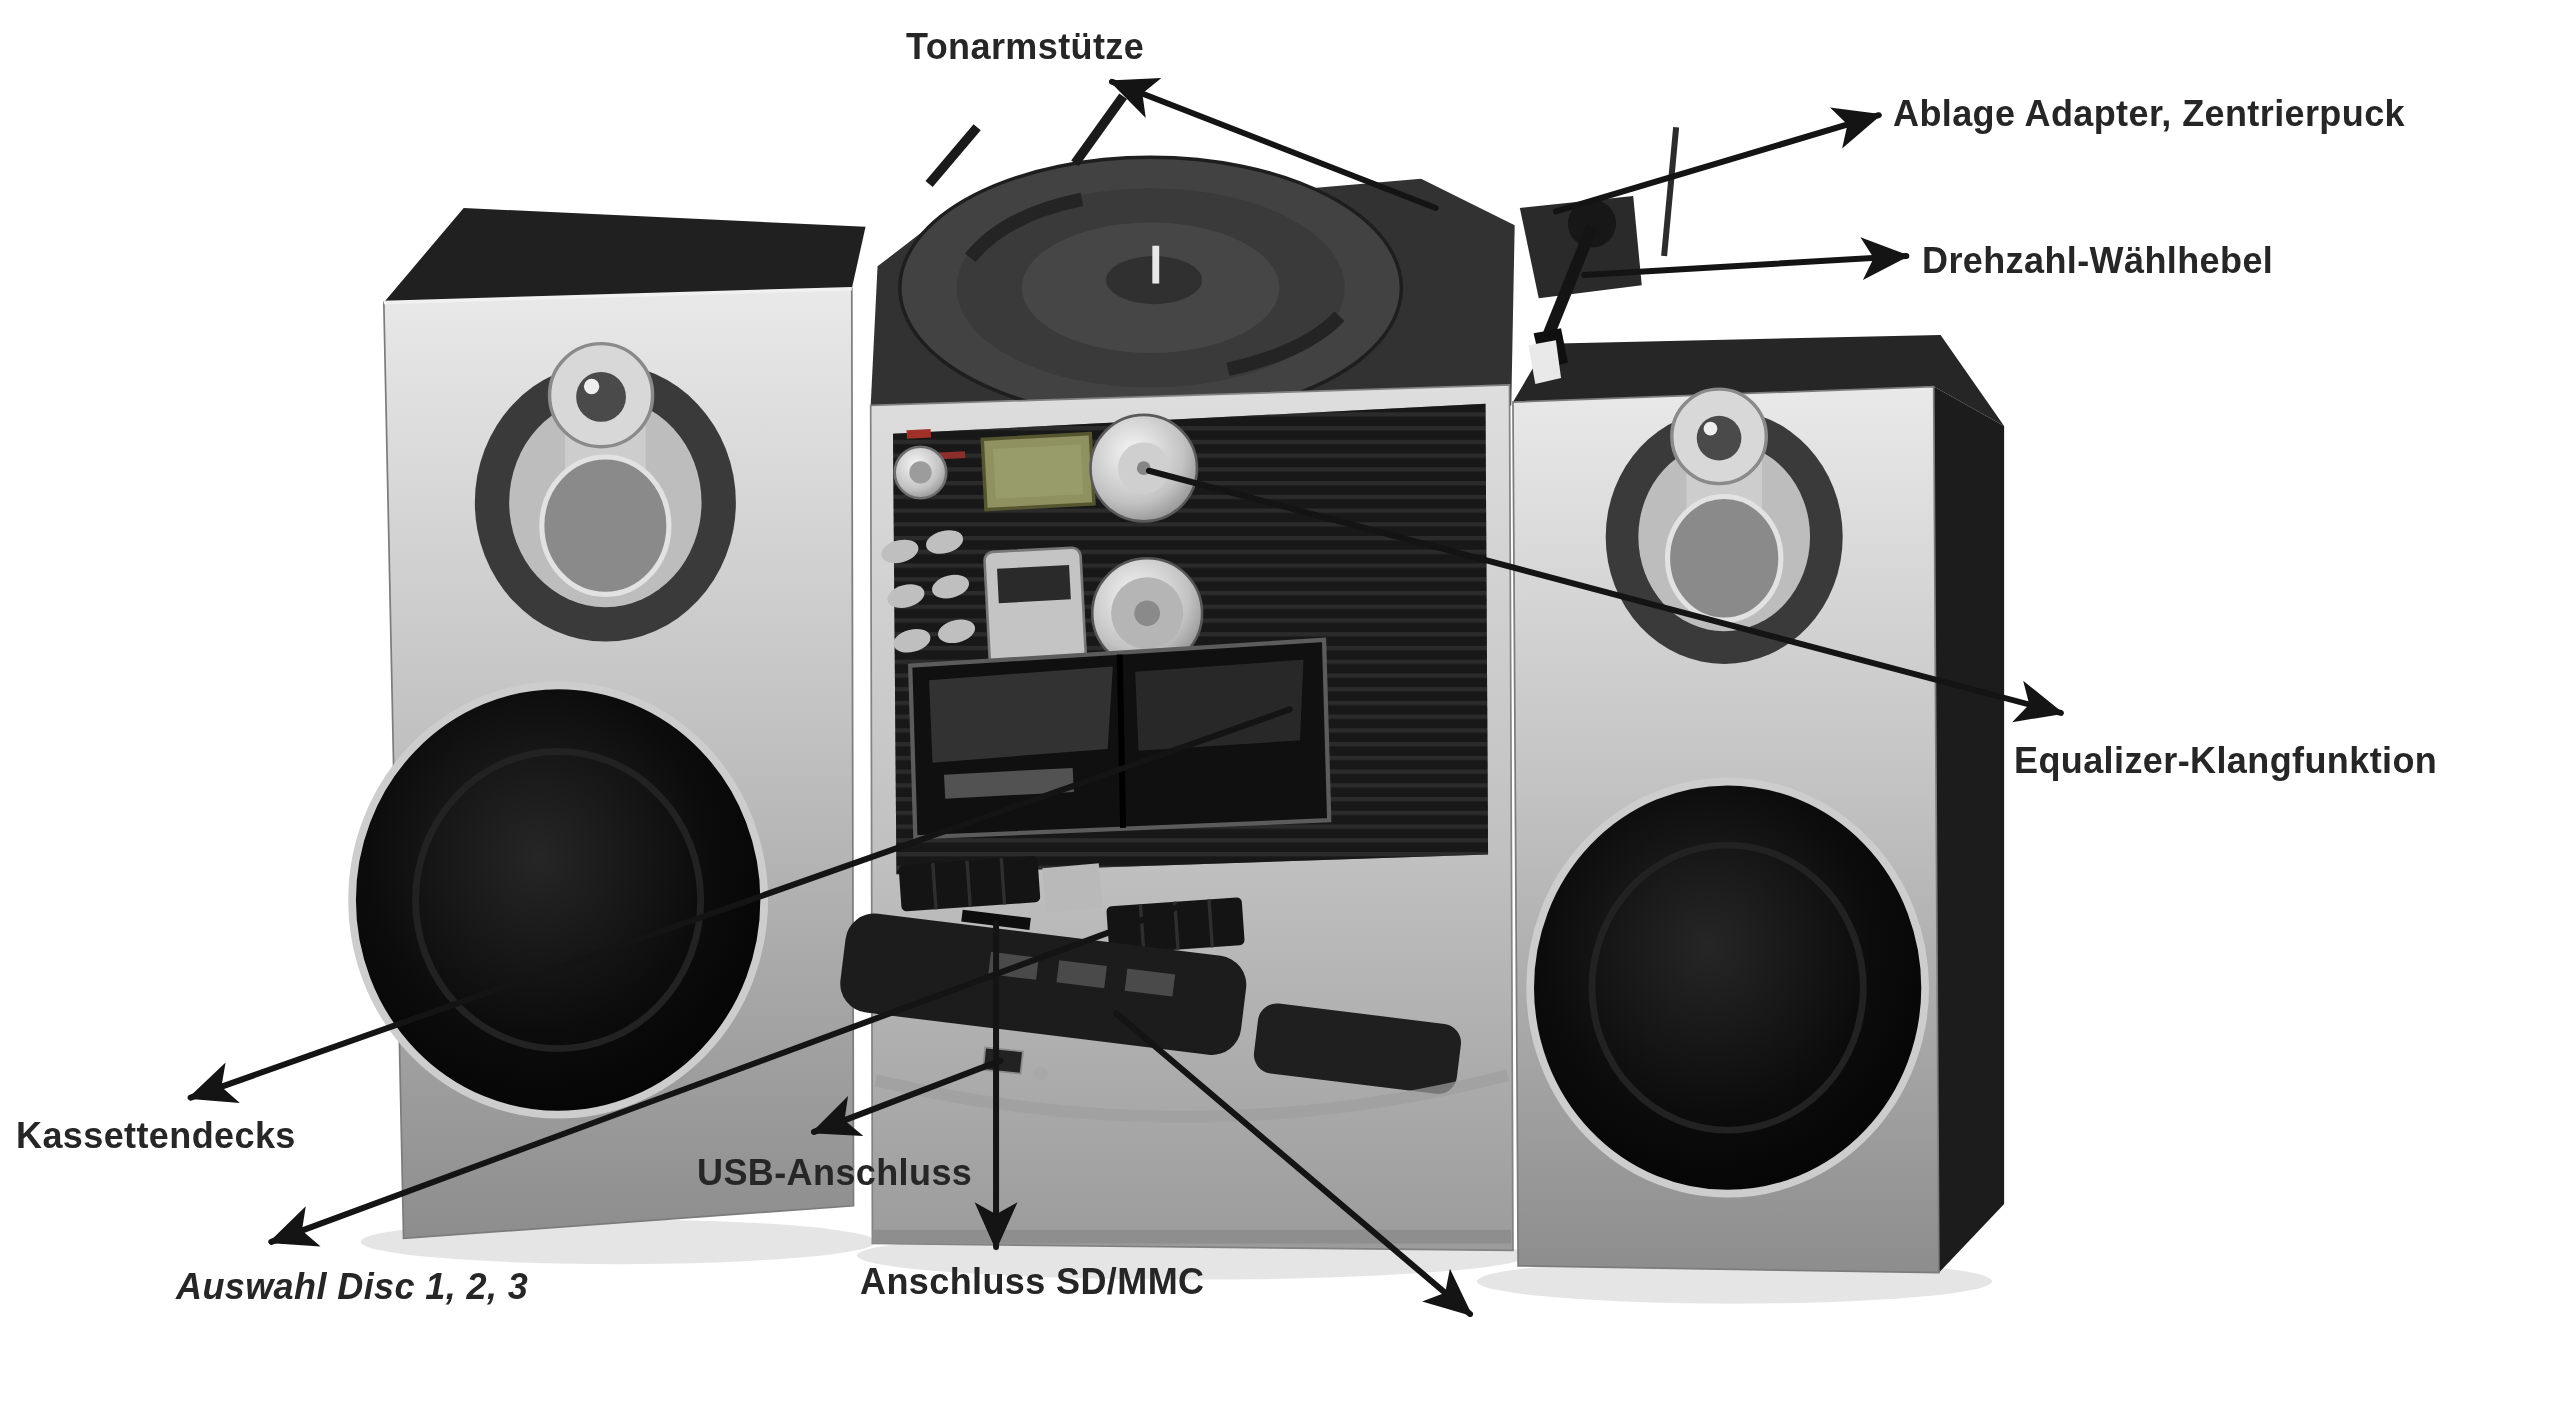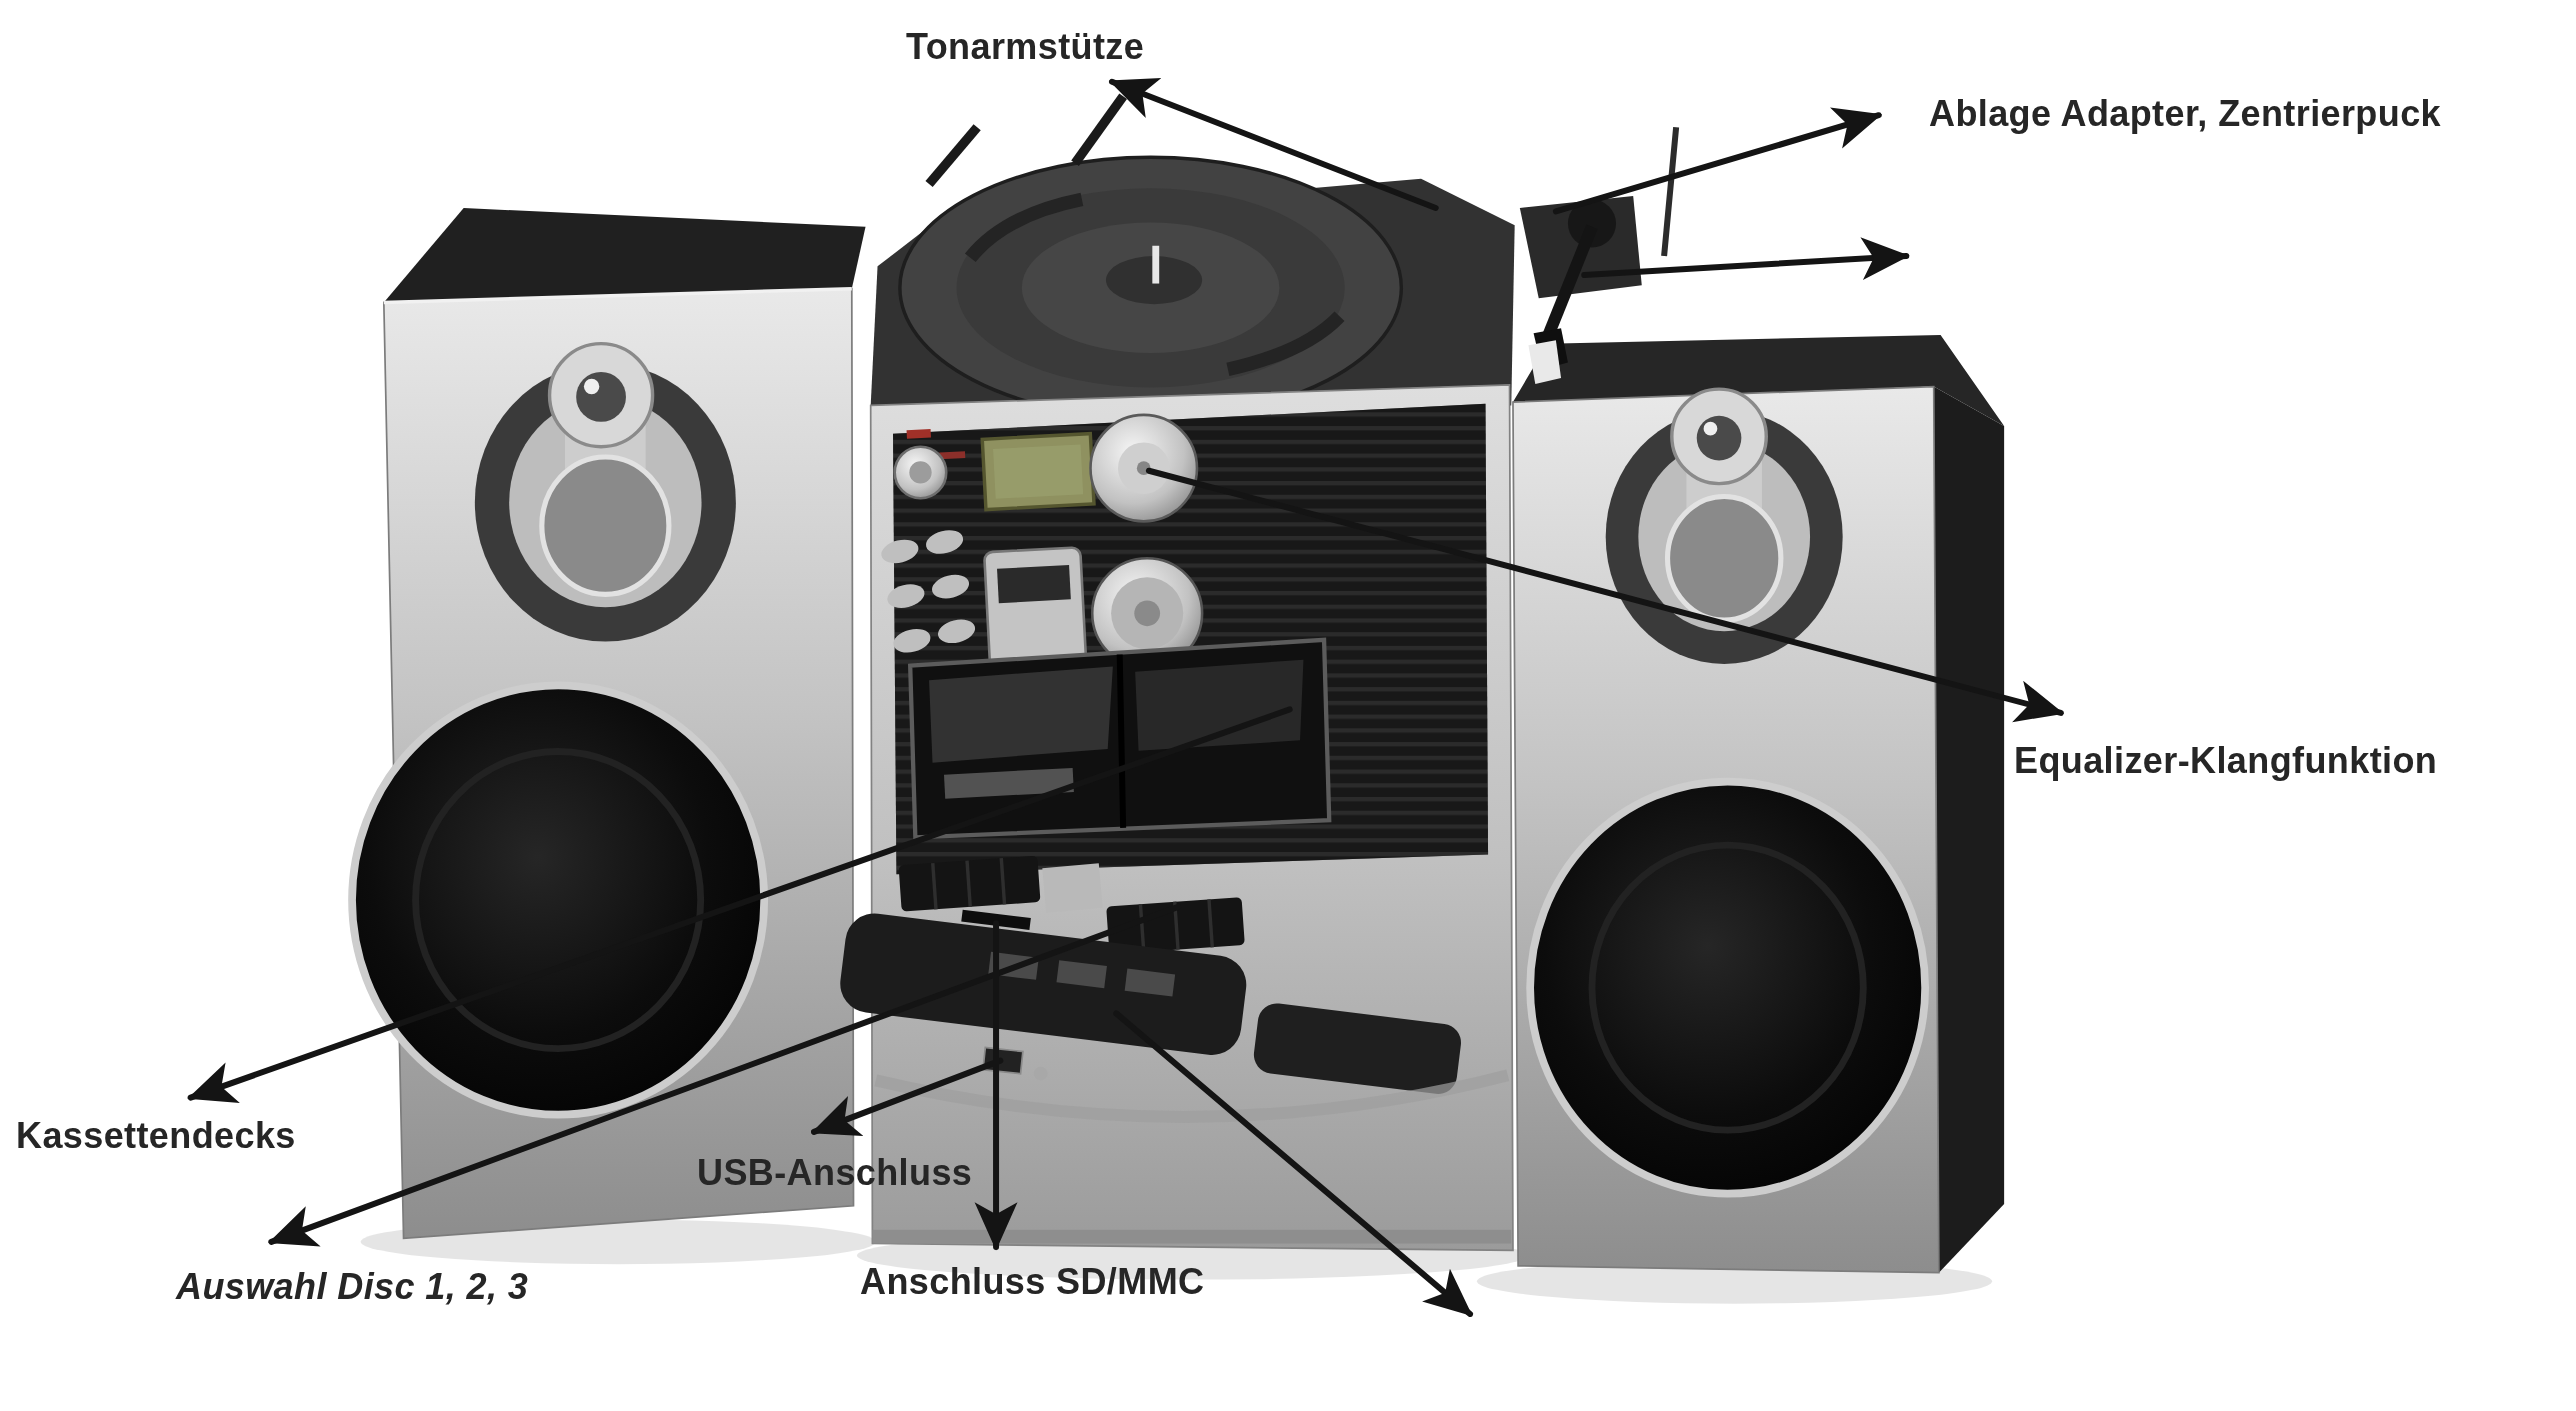--- a/index.html
+++ b/index.html
@@ -214,21 +214,22 @@
       <line x1="1338" y1="548" x2="2400" y2="830" marker-end="url(#ah)"></line>
       <line x1="1502" y1="826" x2="222" y2="1278" marker-end="url(#ah)"></line>
       <line x1="1372" y1="1056" x2="316" y2="1446" marker-end="url(#ah)"></line>
       <line x1="1165" y1="1235" x2="948" y2="1318" marker-end="url(#ah)"></line>
       <line x1="1160" y1="1075" x2="1160" y2="1452" marker-end="url(#ah)"></line>
       <line x1="1300" y1="1180" x2="1712" y2="1530" marker-end="url(#ah)"></line>
     </g>
   </svg>
 
   <div class="label" style="left:906px; top:26px;">Tonarmstütze</div>
-  <div class="label" style="left:1893px; top:93px;margin-left:36px;">Ablage Adapter, Zentrierpuck</div>
+  <div class="label" style="left:1893px; top:93px;">Ablage Adapter, Zentrierpuck</div>
+  <div class="label" style="left:1922px; top:240px;">Drehzahl-Wählhebel</div>
   <div class="label" style="left:1990px; top:740px;margin-left:24px;">Equalizer-Klangfunktion</div>
   <div class="label" style="left:16px;   top:1115px;">Kassettendecks</div>
   <div class="label" style="left:176px;  top:1266px;font-style:italic;">Auswahl Disc 1, 2, 3</div>
   <div class="label" style="left:697px;  top:1152px;">USB-Anschluss</div>
   <div class="label" style="left:860px; top:1261px;">Anschluss SD/MMC</div>
 
 </div>
 
 
 </body></html>

